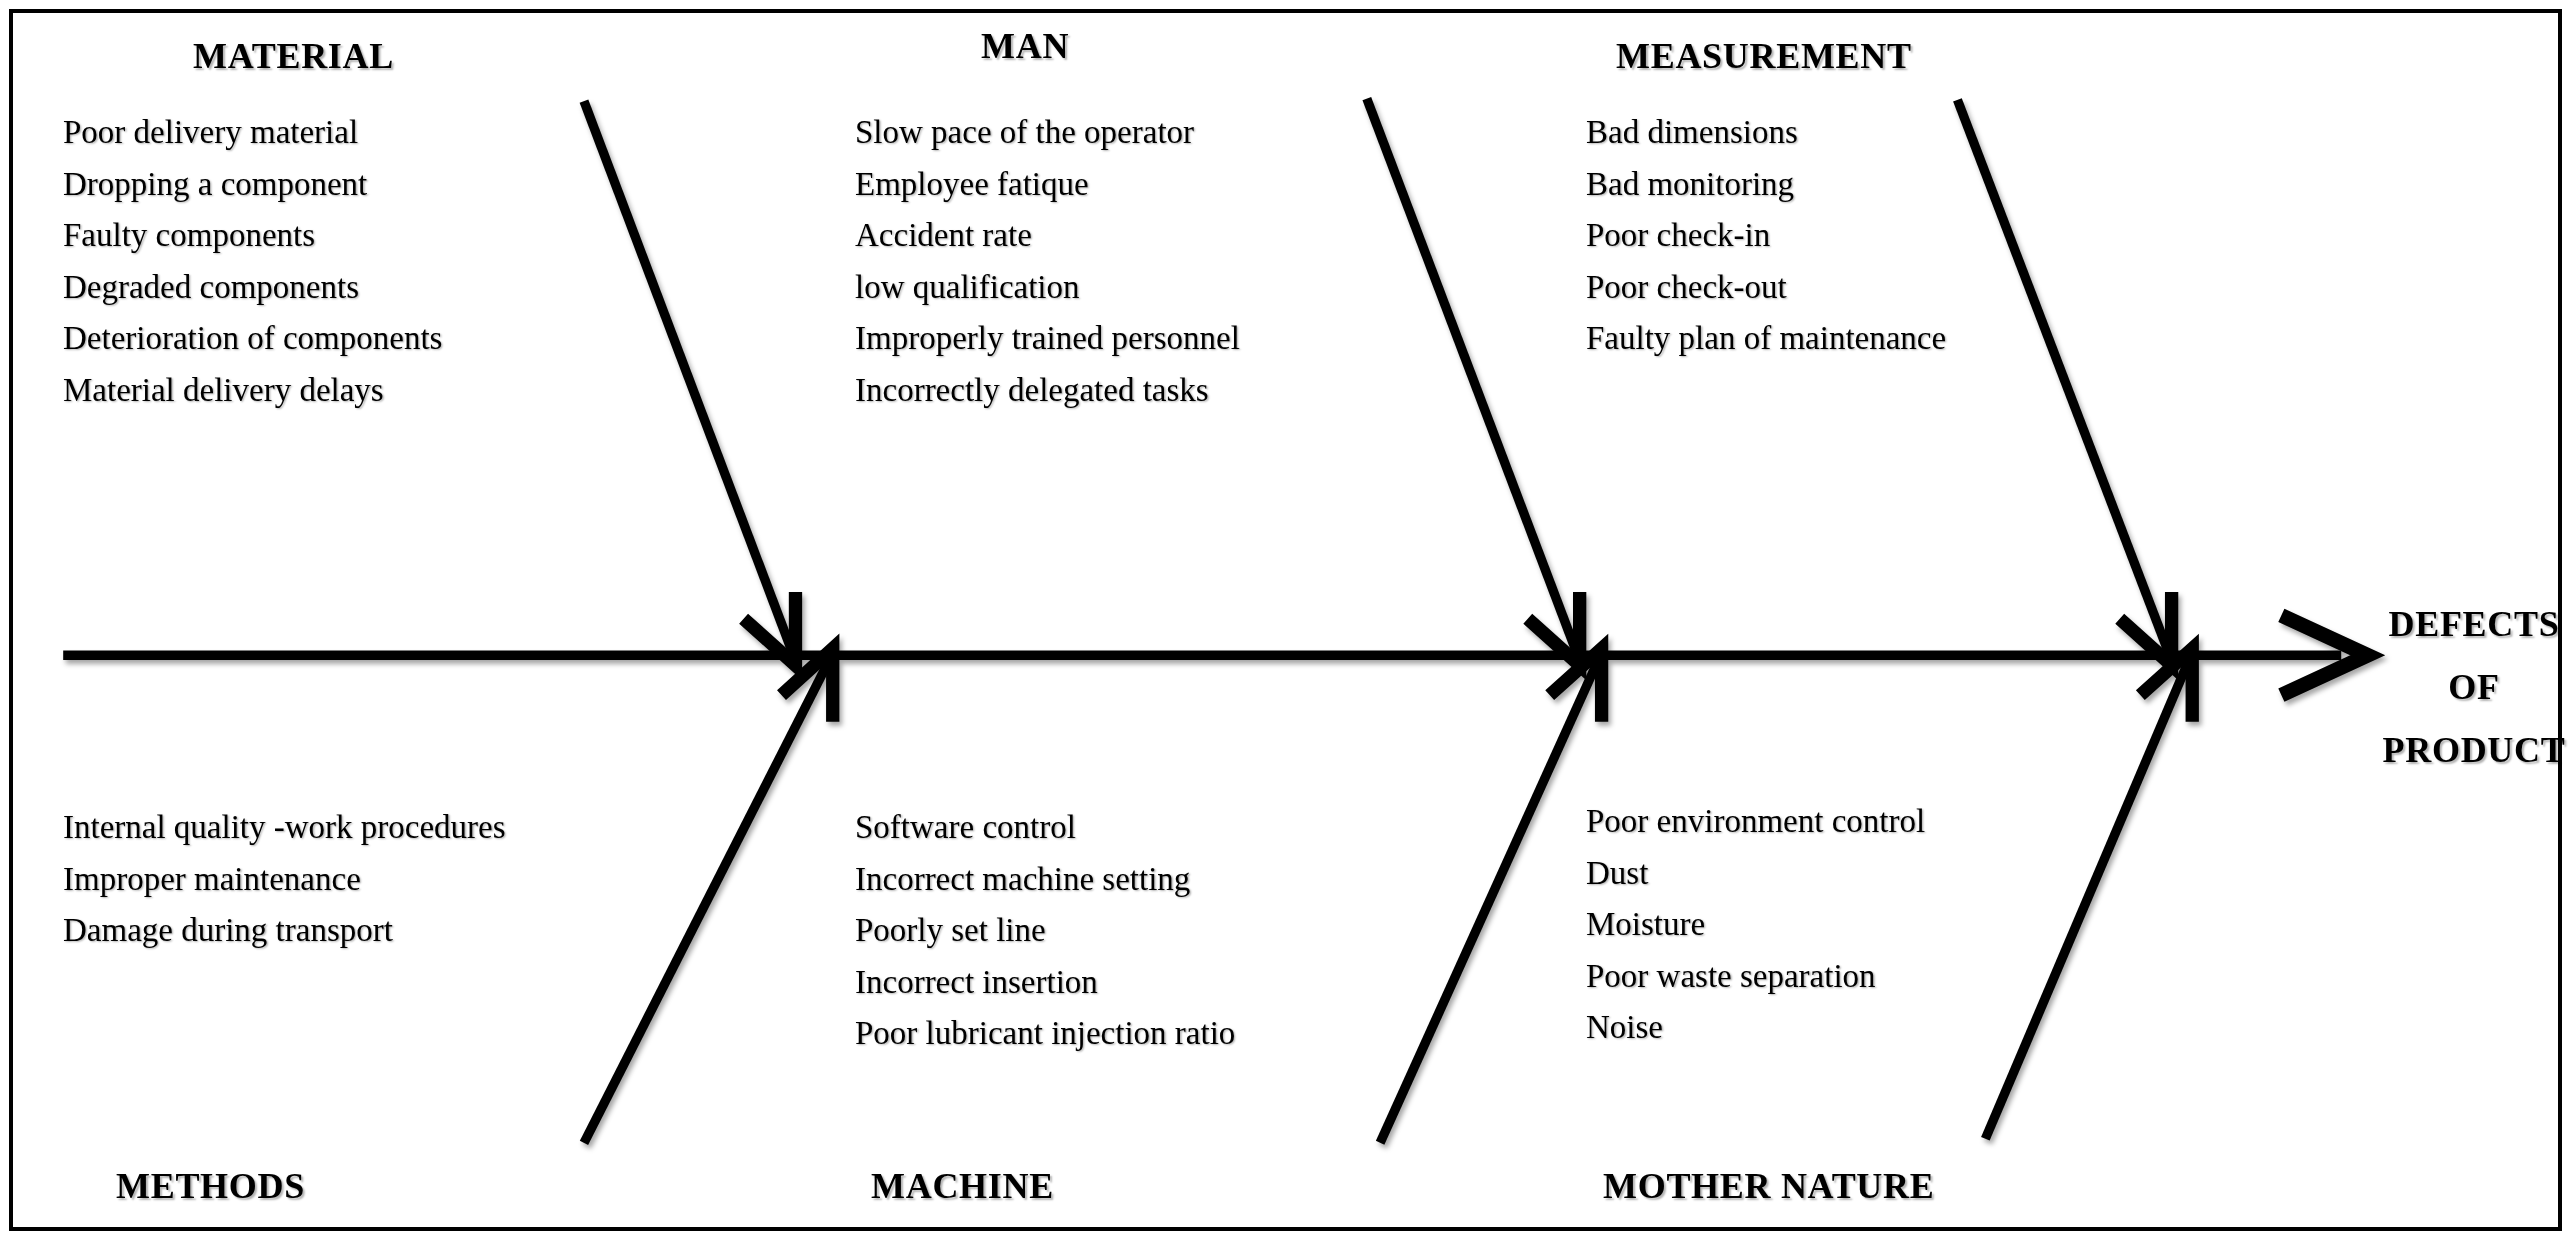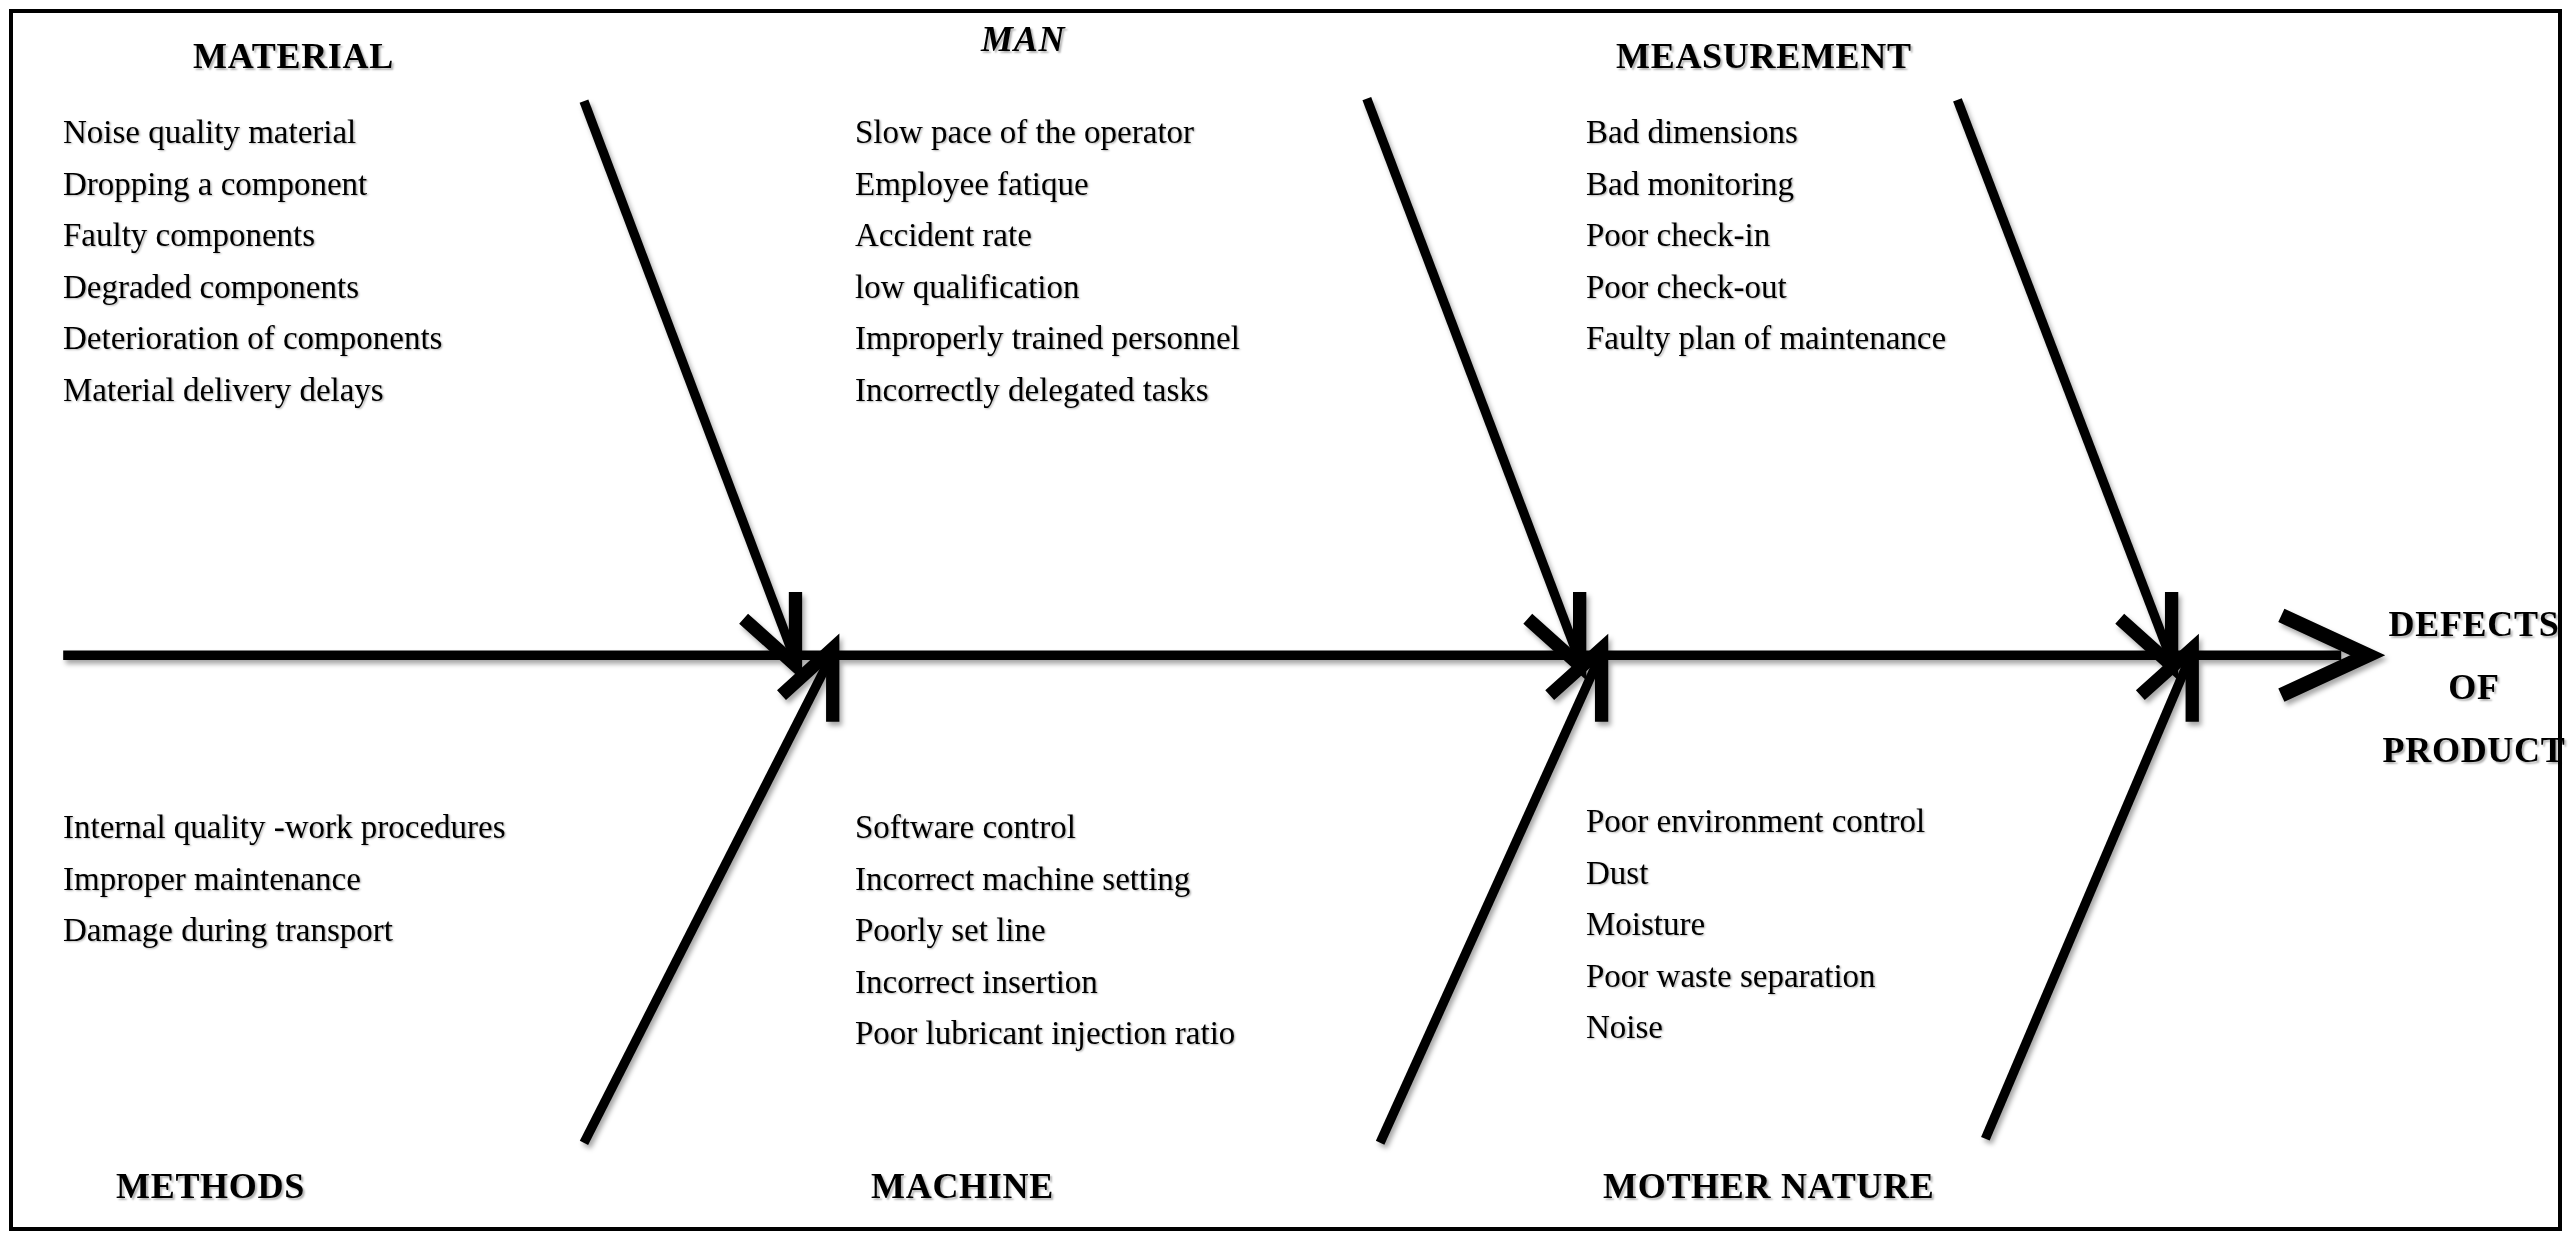--- a/index.html
+++ b/index.html
@@ -72,29 +72,29 @@
 
     <g>
       <line x1="2985" y1="1712" x2="3292" y2="990" stroke="#000" stroke-width="14"></line>
       <polyline points="3218,1045 3296,975 3296,1085" fill="none" stroke="#000" stroke-width="20"></polyline>
     </g>
   </g>
 </svg>
 
 <div class="cat-title" style="left:193px;top:35px;width:319px;">MATERIAL</div>
 <div class="cause-list" style="left:63px;top:116px;">
-  <div class="cause">Noise quality material</div>
+  <div class="cause">Poor delivery material</div>
   <div class="cause">Dropping a component</div>
   <div class="cause">Faulty components</div>
   <div class="cause">Degraded components</div>
   <div class="cause">Deterioration of components</div>
   <div class="cause">Material delivery delays</div>
 </div>
 
-<div class="cat-title" style="left:981px;top:18px;width:319px;font-style:italic;">MAN</div>
+<div class="cat-title" style="left:981px;top:25px;width:319px;">MAN</div>
 <div class="cause-list" style="left:855px;top:116px;">
   <div class="cause">Slow pace of the operator</div>
   <div class="cause">Employee fatique</div>
   <div class="cause">Accident rate</div>
   <div class="cause">low qualification</div>
   <div class="cause">Improperly trained personnel</div>
   <div class="cause">Incorrectly delegated tasks</div>
 </div>
 
 <div class="cat-title" style="left:1616px;top:35px;width:426px;">MEASUREMENT</div>

